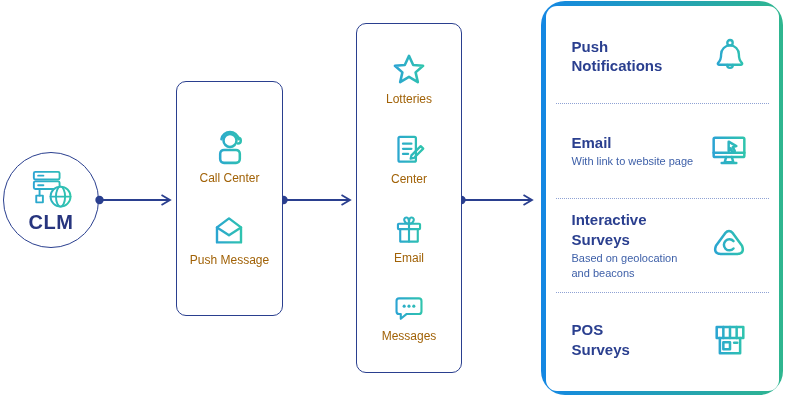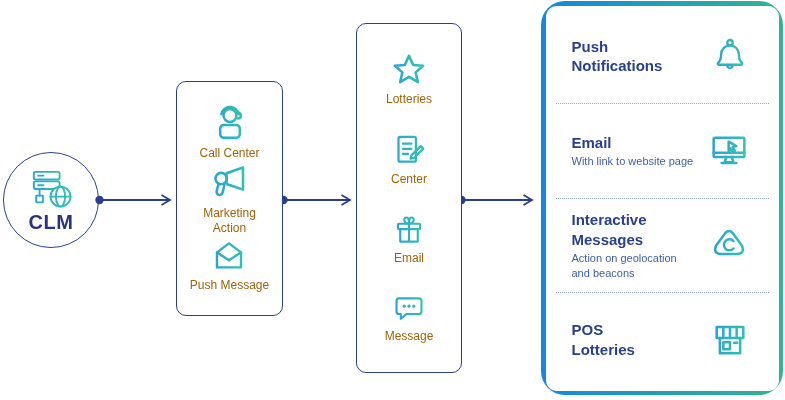--- a/index.html
+++ b/index.html
@@ -115,31 +115,20 @@
           <circle cx="12" cy="7.2" r="4.1"></circle>
           <path d="M6.6 6.4 a5.5 5.5 0 0 1 10.8 0"></path>
           <path d="M17 5.6 a1.8 1.8 0 0 1 0 3.6"></path>
           <rect x="5.8" y="13.2" width="12.4" height="8.2" rx="2.4"></rect>
         </svg>
       </span>
       <span class="box-item-label">Call Center</span>
     </div>
     <div class="box-item">
       <span class="icon">
-        <svg width="38" height="38" viewBox="0 0 24 24" fill="none" stroke="url(#ig24)" stroke-width="1.6" stroke-linecap="round" stroke-linejoin="round">
-          <path d="M9.8 5.8 L20.2 2.2 V16.2 L9.8 12.6 Z"></path>
-          <circle cx="6.4" cy="9.2" r="3.6"></circle>
-          <path d="M4.8 12.4 L3.6 17.2 a1.9 1.9 0 0 0 3.7 .9 L8.4 13.4"></path>
-        </svg>
-      </span>
-      <span class="box-item-label">Marketing
-Action</span>
-    </div>
-    <div class="box-item">
-      <span class="icon">
         <svg width="36" height="36" viewBox="0 0 24 24" fill="none" stroke="url(#ig24)" stroke-width="1.6" stroke-linecap="round" stroke-linejoin="round">
           <path d="M4 9.6 L12 3.6 L20 9.6 V19.6 H4 Z"></path>
           <path d="M4 9.6 L12 14.8 L20 9.6"></path>
         </svg>
       </span>
       <span class="box-item-label">Push Message</span>
     </div>
   </div>
 
   <div class="box box2">
@@ -177,21 +166,21 @@
     </div>
     <div class="box-item">
       <span class="icon">
         <svg width="34" height="34" viewBox="0 0 24 24" fill="none" stroke="url(#ig24)" stroke-width="1.5" stroke-linecap="round" stroke-linejoin="round">
           <path d="M5 5.2 H19 a1.8 1.8 0 0 1 1.8 1.8 v7.4 a1.8 1.8 0 0 1 -1.8 1.8 H10.4 L6.2 19.6 v-3.4 H5 a1.8 1.8 0 0 1 -1.8 -1.8 V7 A1.8 1.8 0 0 1 5 5.2 Z"></path>
           <circle cx="8.6" cy="10.7" r="1.1" fill="url(#ig24)" stroke="none"></circle>
           <circle cx="12" cy="10.7" r="1.1" fill="url(#ig24)" stroke="none"></circle>
           <circle cx="15.4" cy="10.7" r="1.1" fill="url(#ig24)" stroke="none"></circle>
         </svg>
       </span>
-      <span class="box-item-label">Message</span>
+      <span class="box-item-label">Messages</span>
     </div>
   </div>
 
   <div class="panel">
     <div class="panel-inner">
 
       <div class="panel-row">
         <div class="panel-text">
           <div class="panel-title">Push
 Notifications</div>
@@ -220,37 +209,37 @@
             <line x1="7.6" y1="19.2" x2="16.4" y2="19.2"></line>
             <path d="M11.8 6.4 l4.6 2.7 -2.1 .6 1.2 2.4 -1.4 .7 -1.2 -2.4 -1.1 1.6 z"></path>
           </svg>
         </span>
       </div>
       <div class="divider"></div>
 
       <div class="panel-row">
         <div class="panel-text">
           <div class="panel-title">Interactive
-Messages</div>
-          <div class="panel-sub">Action on geolocation
+Surveys</div>
+          <div class="panel-sub">Based on geolocation
 and beacons</div>
         </div>
         <span class="icon">
           <svg width="40" height="40" viewBox="0 0 24 24" fill="none" stroke="url(#ig24)" stroke-width="1.5" stroke-linecap="round" stroke-linejoin="round">
             <path d="M9.7 4.9 Q12 2.4 14.3 4.9 L19.8 12.5 Q21.6 16.9 17.1 17.4 L6.9 17.4 Q2.4 16.9 4.2 12.5 Z"></path>
             <path d="M14.7 9.7 A3.3 3.3 0 1 0 14.7 14.1"></path>
           </svg>
         </span>
       </div>
       <div class="divider"></div>
 
       <div class="panel-row">
         <div class="panel-text">
           <div class="panel-title">POS
-Lotteries</div>
+Surveys</div>
 
         </div>
         <span class="icon">
           <svg width="38" height="40" viewBox="0 0 24 24" fill="none" stroke="url(#ig24)" stroke-width="1.6" stroke-linecap="round" stroke-linejoin="round">
             <rect x="3.6" y="3.8" width="16.8" height="7"></rect>
             <line x1="7.8" y1="3.8" x2="7.8" y2="10.8"></line>
             <line x1="12" y1="3.8" x2="12" y2="10.8"></line>
             <line x1="16.2" y1="3.8" x2="16.2" y2="10.8"></line>
             <path d="M5.6 10.8 V20.4 H18.4 V10.8"></path>
             <rect x="7.8" y="13.4" width="4.2" height="4.4"></rect>

